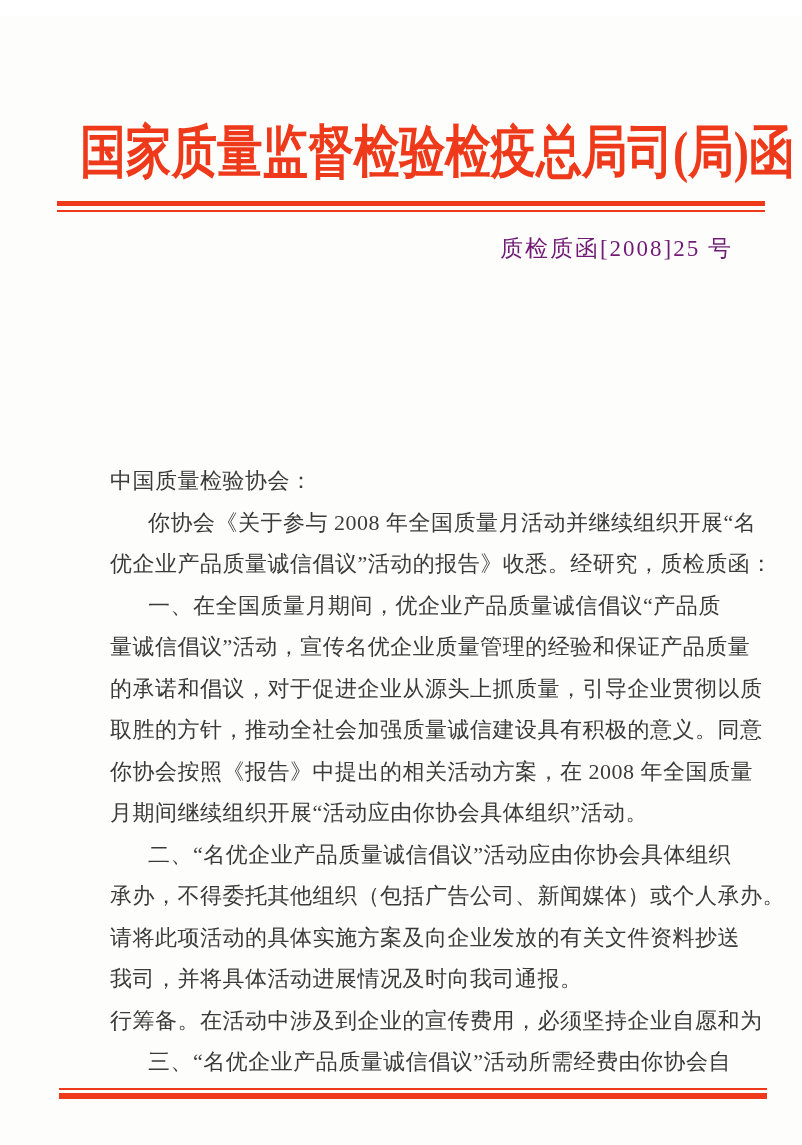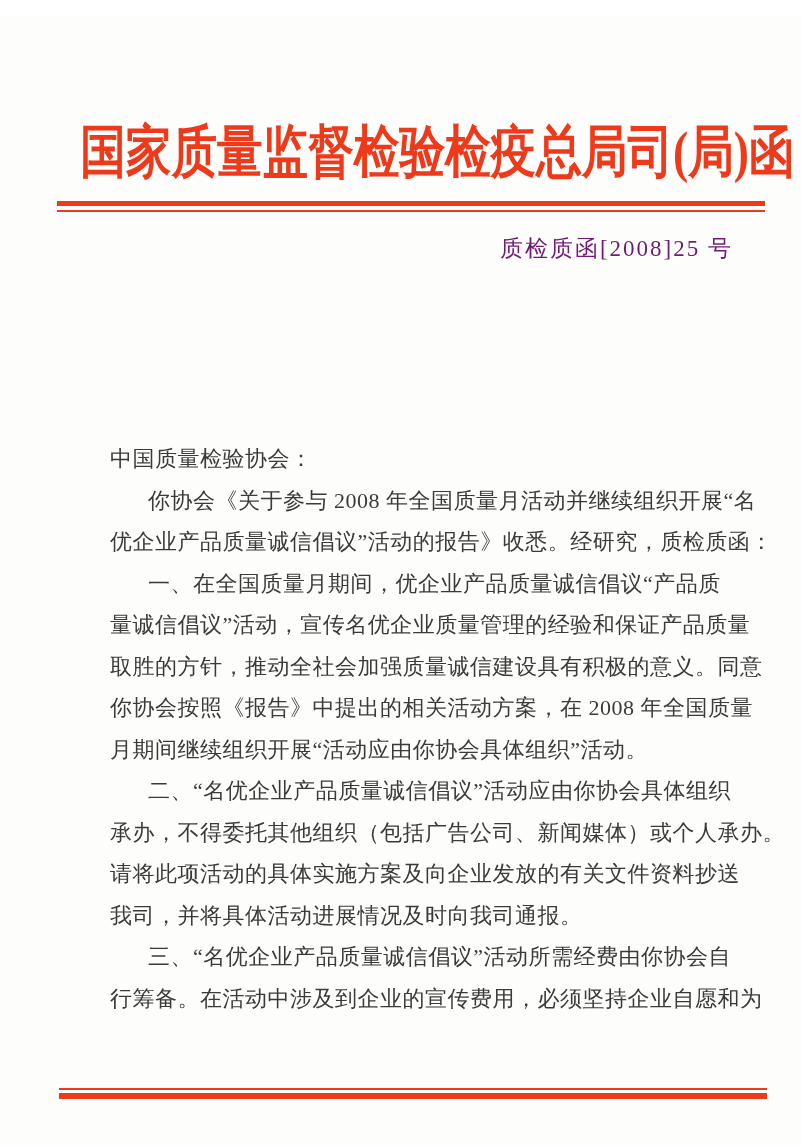--- a/index.html
+++ b/index.html
@@ -61,21 +61,21 @@
     font-size: 28px;
     font-weight: bold;
     line-height: 41px;
     white-space: nowrap;
     transform: scaleX(0.88);
     transform-origin: 50% 50%;
     letter-spacing: 0.5px;
   }
   .letter-body {
     position: absolute;
-    top: 422px;
+    top: 444px;
     left: 110px;
     width: 650px;
     font-size: 22px;
     line-height: 41.5px;
     color: var(--ink);
     letter-spacing: 0.5px;
   }
   .letter-body .line {
     height: 41.5px;
     white-space: nowrap;
@@ -96,29 +96,30 @@
 
   <div class="doc-number">质检质函[2008]25 号</div>
 
 
   <div class="letter-body">
     <div class="line">中国质量检验协会：</div>
     <div class="line indent">你协会《关于参与 2008 年全国质量月活动并继续组织开展“名</div>
     <div class="line">优企业产品质量诚信倡议”活动的报告》收悉。经研究，质检质函：</div>
     <div class="line indent">一、在全国质量月期间，优企业产品质量诚信倡议“产品质</div>
     <div class="line">量诚信倡议”活动，宣传名优企业质量管理的经验和保证产品质量</div>
+    <div class="line">的承诺和倡议，对于促进企业从源头上抓质量，引导企业贯彻以质</div>
     <div class="line">取胜的方针，推动全社会加强质量诚信建设具有积极的意义。同意</div>
     <div class="line">你协会按照《报告》中提出的相关活动方案，在 2008 年全国质量</div>
     <div class="line">月期间继续组织开展“活动应由你协会具体组织”活动。</div>
     <div class="line indent">二、“名优企业产品质量诚信倡议”活动应由你协会具体组织</div>
     <div class="line">承办，不得委托其他组织（包括广告公司、新闻媒体）或个人承办。</div>
     <div class="line">请将此项活动的具体实施方案及向企业发放的有关文件资料抄送</div>
     <div class="line">我司，并将具体活动进展情况及时向我司通报。</div>
+    <div class="line">行筹备。在活动中涉及到企业的宣传费用，必须坚持企业自愿和为</div>
     <div class="line indent">三、“名优企业产品质量诚信倡议”活动所需经费由你协会自</div>
-    <div class="line">行筹备。在活动中涉及到企业的宣传费用，必须坚持企业自愿和为</div>
   </div>
 
   <div class="rule rule-bottom">
     <div class="bar thin"></div>
     <div class="bar thick"></div>
   </div>
 
 </div>
 
 </body></html>

